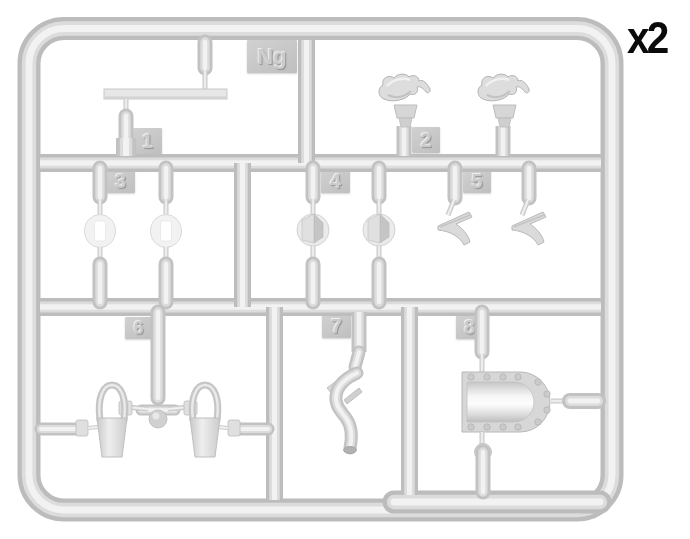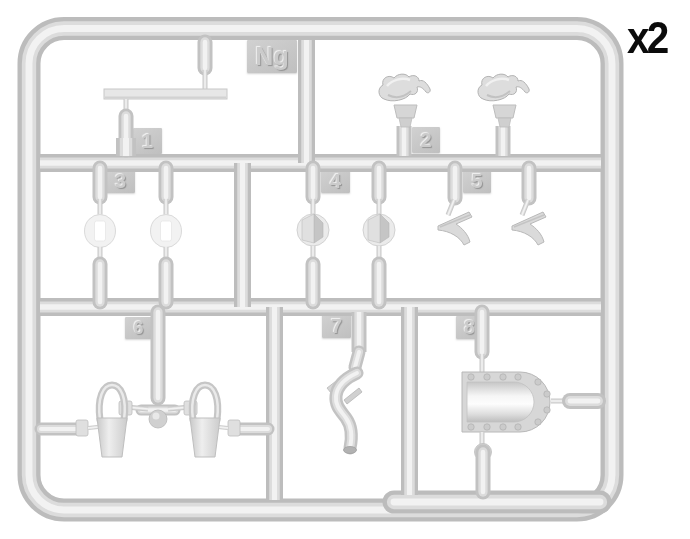--- a/index.html
+++ b/index.html
@@ -6,21 +6,21 @@
   body{width:690px;height:539px;position:relative;overflow:hidden;
        font-family:"Liberation Sans", sans-serif;}
   #canvas{position:absolute;left:0;top:0;width:690px;height:539px;}
   svg{position:absolute;left:0;top:0;}
   .tag{position:absolute;display:flex;align-items:center;justify-content:center;
        background:linear-gradient(150deg,#d1d1d1,#bfbfbf);
        color:#cbcbcb;font-weight:700;border-radius:1px;
        text-shadow:-1px -1px 1px rgba(255,255,255,.75), 1px 1px 1px rgba(105,105,105,.55);
        box-shadow:0 1px 2px rgba(125,125,125,.35);}
   .tag-num{font-size:20px;}
-  .tag-code{font-size:25px;letter-spacing:0;}
+  .tag-code{font-size:22px;letter-spacing:0;}
   #qty{position:absolute;left:627px;top:13px;width:60px;
        font-size:44px;font-weight:700;letter-spacing:-3px;
        transform:scaleX(.92);transform-origin:left top;color:#0b0b0b;}
 </style>
 </head>
 <body>
 
 <div id="canvas">
 
   <div class="tag tag-code" style="left:247px;top:40px;width:50px;height:33px;">Ng</div>

